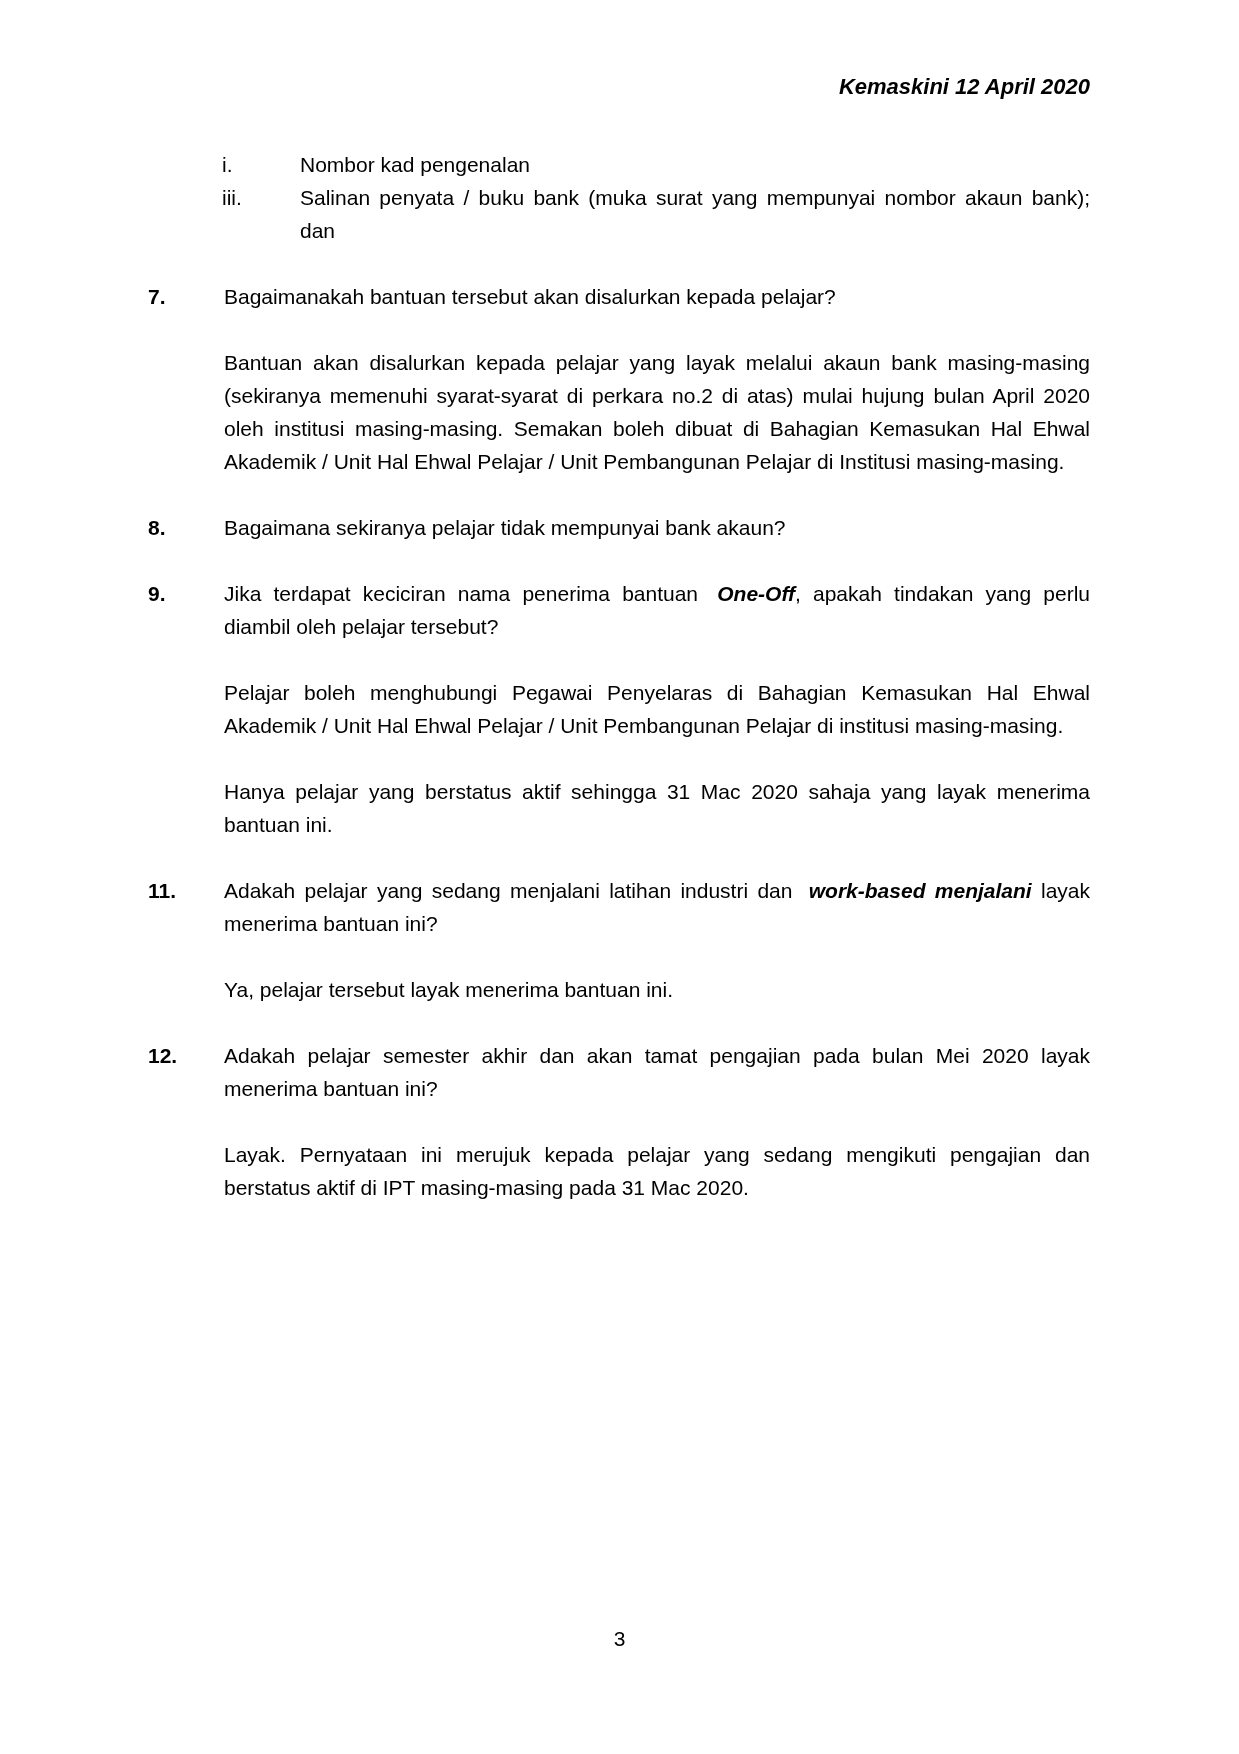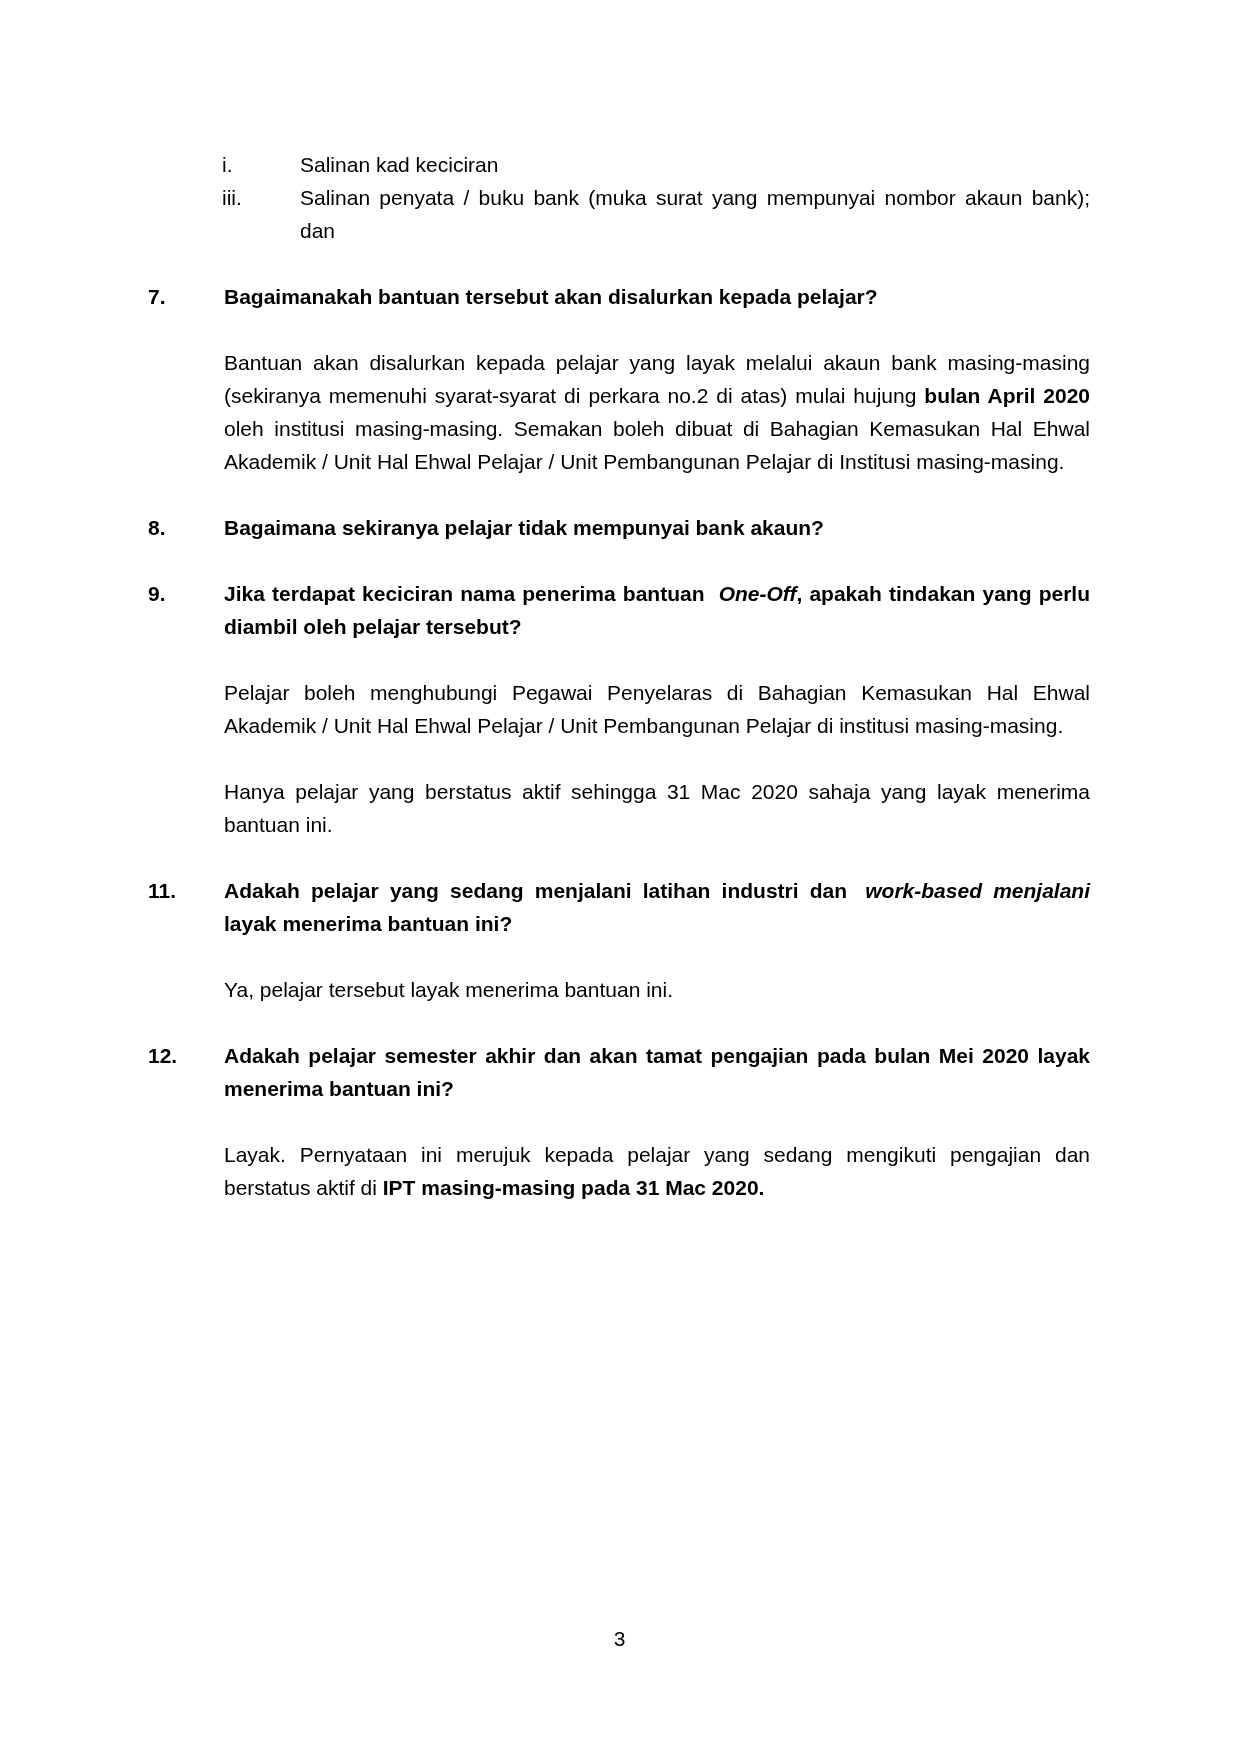--- a/index.html
+++ b/index.html
@@ -40,43 +40,46 @@
   .ctxt  { flex: 1; text-align: justify; }
 
   
   .qrow  { display: flex; font-weight: bold; }
   .qnum  { width: 76px; flex: none; }
   .qtext { flex: 1; text-align: justify; }
 
   
   .arow  { margin-left: 76px; text-align: justify; }
 
-  .b  { font-weight: bold; }
+  .b  { font-weight: normal; }
   .bi { font-weight: bold; font-style: italic; margin-left: 7px; }
 
   .pagenum {
     position: absolute;
     top: 1622px;
     left: 0;
     width: 100%;
     text-align: center;
   }
 </style>
 </head>
 <body>
 
 <div class="page">
 
+  <div class="header">
+    <span>Kemaskini 12 April 2020</span>
+  </div>
 
   <div class="content">
 
     <div class="block">
       <div class="citem">
         <div class="cnum">i.</div>
-        <div class="ctxt">Salinan kad keciciran</div>
+        <div class="ctxt">Nombor kad pengenalan</div>
       </div>
       <div class="citem">
         <div class="cnum">iii.</div>
         <div class="ctxt">Salinan penyata / buku bank (muka surat yang mempunyai nombor akaun bank); dan</div>
       </div>
     </div>
 
     <div class="block qrow">
       <div class="qnum">7.</div>
       <div class="qtext">

